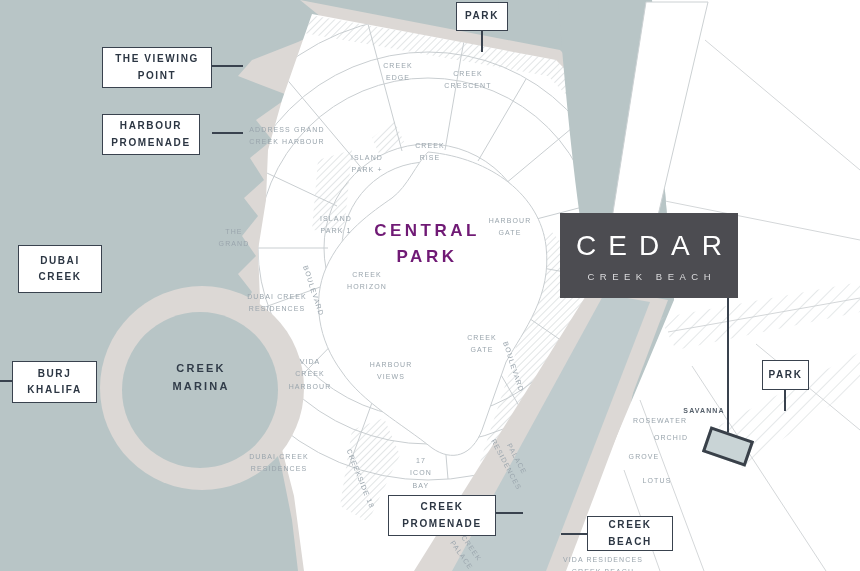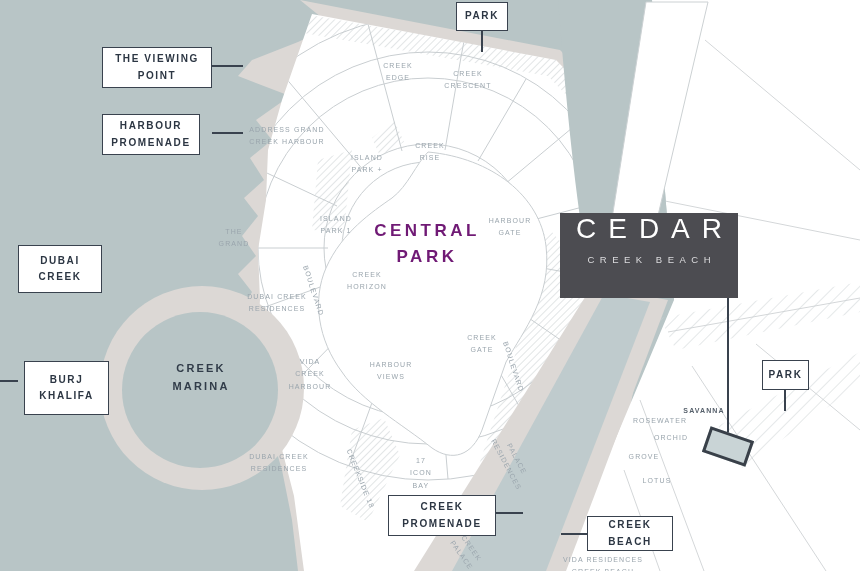--- a/index.html
+++ b/index.html
@@ -37,32 +37,32 @@
     color:#2c3643;text-align:center;white-space:pre-line;box-sizing:border-box;
   }
   .leader{position:absolute;background:#39424e;}
   .co-park-top{left:456px;top:2px;width:52px;height:29px;}
   .ld-park-top{left:481px;top:31px;width:2px;height:21px;}
   .co-viewing{left:102px;top:47px;width:110px;height:41px;text-align:center;}
   .ld-viewing{left:212px;top:65px;width:31px;height:2px;}
   .co-harbour-prom{left:102px;top:114px;width:98px;height:41px;}
   .ld-harbour-prom{left:212px;top:132px;width:31px;height:2px;}
   .co-dubai-creek{left:18px;top:245px;width:84px;height:48px;}
-  .co-burj{left:24px;top:361px;width:85px;height:54px;}
+  .co-burj{left:12px;top:361px;width:85px;height:42px;}
   .ld-burj{left:0px;top:380px;width:18px;height:2px;}
   .co-creek-prom{left:388px;top:495px;width:108px;height:41px;}
   .ld-creek-prom{left:496px;top:512px;width:27px;height:2px;}
   .co-creek-beach{left:587px;top:516px;width:86px;height:35px;}
   .ld-creek-beach{left:561px;top:533px;width:26px;height:2px;}
   .co-park-right{left:762px;top:360px;width:47px;height:30px;}
   .ld-park-right{left:784px;top:390px;width:2px;height:21px;}
   .cedar-box{
     position:absolute;left:560px;top:213px;width:178px;height:85px;
     background:var(--cedar-bg);display:flex;flex-direction:column;
-    align-items:center;justify-content:flex-start;gap:9px;
+    align-items:center;justify-content:center;gap:9px;
   }
   .cedar-title{
     color:#ffffff;font-size:28px;font-weight:400;letter-spacing:12px;text-indent:12px;
   }
   .cedar-sub{
     color:#dcdcde;font-size:9.5px;letter-spacing:5.5px;text-indent:5.5px;font-weight:400;
   }
   .ld-cedar{left:727px;top:298px;width:2px;height:140px;}
   .cedar-plot{
     position:absolute;left:705px;top:433px;width:46px;height:27px;

